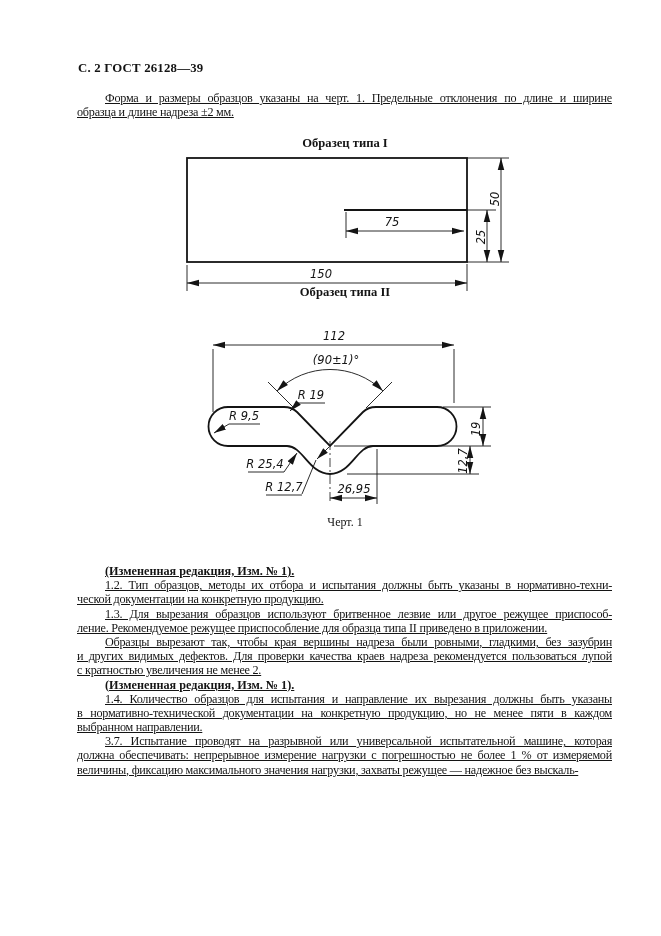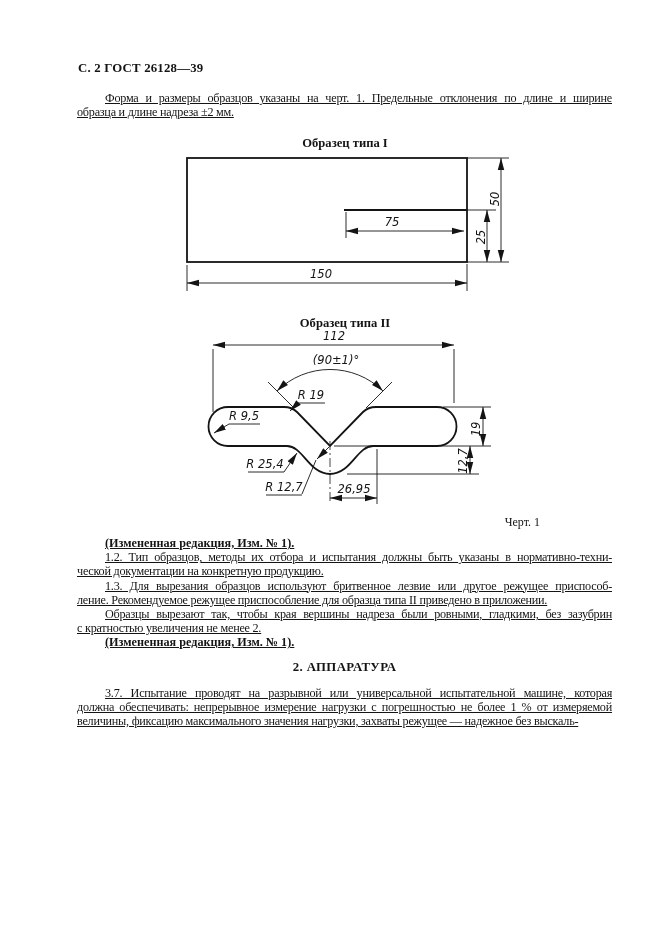--- a/index.html
+++ b/index.html
@@ -19,21 +19,21 @@
     height:14.2px;overflow:hidden;
     text-align:justify;text-align-last:justify;
   }
   .line.indent{text-indent:28px;}
   .line.last{text-align-last:left;}
   .para.bold .line{font-weight:bold;text-align-last:left;letter-spacing:0;}
   .fig-title{
     left:150px;width:390px;text-align:center;font-weight:bold;font-size:12.6px;white-space:nowrap;
   }
   .fig-caption{
-    left:150px;width:390px;text-align:right;font-size:12px;
+    left:150px;width:390px;text-align:center;font-size:12px;
   }
   .heading{
     text-align:center;font-weight:bold;font-size:12.8px;letter-spacing:.4px;
     margin-top:10px;margin-bottom:12px;text-indent:0;
   }
   svg{position:absolute;overflow:visible;}
   svg text{
     font-family:"DejaVu Sans",sans-serif;font-style:italic;font-size:11.5px;fill:#141414;
   }
   .outline{fill:none;stroke:#141414;stroke-width:1.8;}
@@ -80,21 +80,21 @@
   <line x1="501" y1="158" x2="501" y2="262" class="thin" marker-start="url(#arr)" marker-end="url(#arr)"></line>
   <text transform="translate(499,199) rotate(-90)" text-anchor="middle">50</text>
 
   <line x1="487" y1="210" x2="487" y2="262" class="thin" marker-start="url(#arr)" marker-end="url(#arr)"></line>
   <text transform="translate(485,237) rotate(-90)" text-anchor="middle">25</text>
 
   <line x1="187" y1="283" x2="467" y2="283" class="thin" marker-start="url(#arr)" marker-end="url(#arr)"></line>
   <text x="321" y="278" text-anchor="middle">150</text>
 </svg>
 
-<div class="abs fig-title" style="top:316px;">Образец типа II</div>
+<div class="abs fig-title" style="top:285px;">Образец типа II</div>
 
 <svg class="abs" style="left:150px;top:320px;" width="390" height="195" viewBox="150 320 390 195">
 
   <path class="outline" d="M 228,407 H 284
            Q 292,407 297,412
            L 330,446
            L 363,412
            Q 368,407 376,407
            H 437
            A 19.5,19.5 0 0 1 437,446
@@ -161,42 +161,47 @@
 
   <g>
     <line x1="347" y1="474" x2="479" y2="474" class="thin"></line>
     <line x1="470" y1="446" x2="470" y2="474" class="thin" marker-start="url(#arr)" marker-end="url(#arr)"></line>
     <text transform="translate(467,461) rotate(-90)" text-anchor="middle">12,7</text>
   </g>
 </svg>
 
 <div class="abs fig-caption" style="top:515px;">Черт. 1</div>
 
-<div class="abs text-block" style="left:77px;top:536px;">
+<div class="abs text-block" style="left:77px;top:564px;">
   <div id="body-block-1">
       <div class="para bold">
         <div class="line indent last">(Измененная редакция, Изм. № 1).</div>
       </div>
       <div class="para">
         <div class="line indent">1.2. Тип образцов, методы их отбора и испытания должны быть указаны в нормативно-техни-</div>
         <div class="line last">ческой документации на конкретную продукцию.</div>
       </div>
       <div class="para">
         <div class="line indent">1.3. Для вырезания образцов используют бритвенное лезвие или другое режущее приспособ-</div>
         <div class="line last">ление. Рекомендуемое режущее приспособление для образца типа II приведено в приложении.</div>
       </div>
       <div class="para">
         <div class="line indent">Образцы вырезают так, чтобы края вершины надреза были ровными, гладкими, без зазубрин</div>
+        <div class="line">и других видимых дефектов. Для проверки качества краев надреза рекомендуется пользоваться лупой</div>
         <div class="line last">с кратностью увеличения не менее 2.</div>
       </div>
       <div class="para bold">
         <div class="line indent last">(Измененная редакция, Изм. № 1).</div>
       </div>
+      <div class="para">
+        <div class="line indent">1.4. Количество образцов для испытания и направление их вырезания должны быть указаны</div>
+        <div class="line">в нормативно-технической документации на конкретную продукцию, но не менее пяти в каждом</div>
+        <div class="line last">выбранном направлении.</div>
+      </div>
     </div>
-  <div class="heading">2. АППАРАТУРА</div>
   <div id="body-block-2">
       <div class="para">
         <div class="line indent">3.7. Испытание проводят на разрывной или универсальной испытательной машине, которая</div>
         <div class="line">должна обеспечивать: непрерывное измерение нагрузки с погрешностью не более 1 % от измеряемой</div>
         <div class="line last">величины, фиксацию максимального значения нагрузки, захваты режущее — надежное без выскаль-</div>
       </div>
     </div>
 </div>
 
 </body></html>

